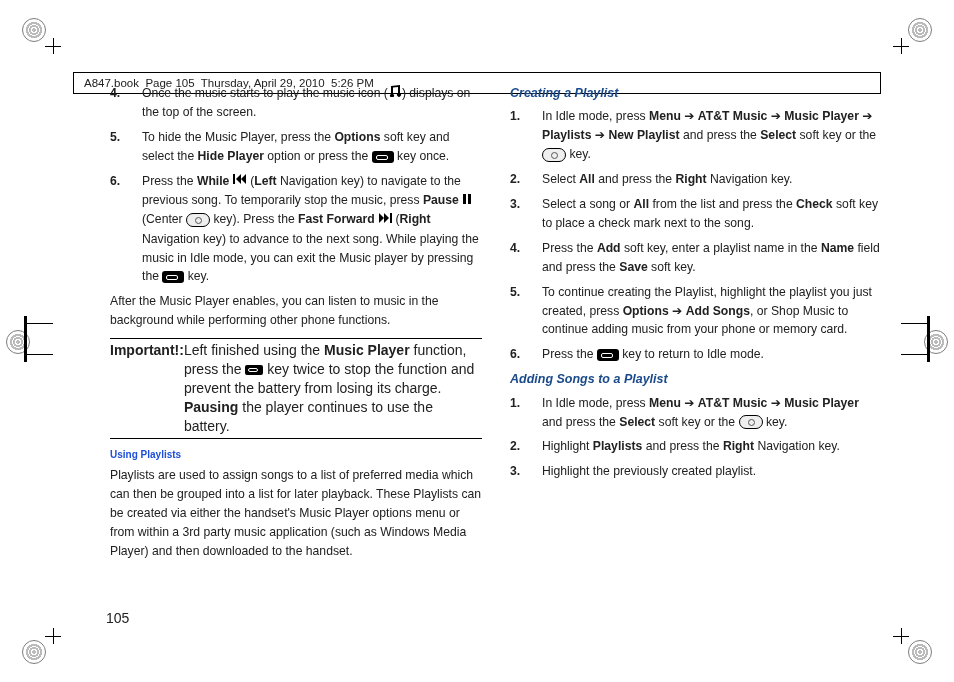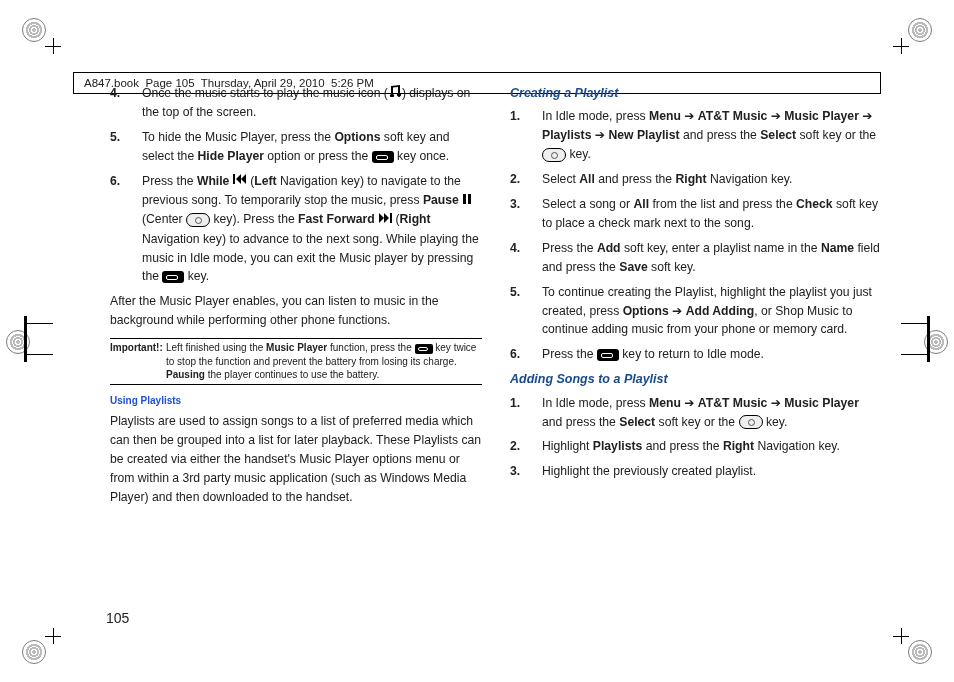--- a/index.html
+++ b/index.html
@@ -113,21 +113,21 @@
   .sep {
     border-top: 1px solid #000;
     margin: 6px 0 2px 0;
   }
   .sep2 {
     border-top: 1px solid #000;
     margin: 2px 0 8px 0;
   }
 
   .important {
-    font-size: 10px;
+    font-size: 14px;
     line-height: 1.35;
     display: flex;
   }
   .important .lbl {
     font-weight: bold;
     min-width: 56px;
   }
   .important .txt { flex: 1; }
 
   .section-head {
@@ -271,21 +271,21 @@
       </li>
       <li>
         <span class="num">4.</span>
         <span class="body">
           <span>Press the </span><b>Add</b><span> soft key, enter a playlist name in the </span><b>Name</b><span> field and press the </span><b>Save</b><span> soft key.</span>
         </span>
       </li>
       <li>
         <span class="num">5.</span>
         <span class="body">
-          <span>To continue creating the Playlist, highlight the playlist you just created, press </span><b>Options</b><span> ➔ </span><b>Add Adding</b><span>, or Shop Music to continue adding music from your phone or memory card.</span>
+          <span>To continue creating the Playlist, highlight the playlist you just created, press </span><b>Options</b><span> ➔ </span><b>Add Songs</b><span>, or Shop Music to continue adding music from your phone or memory card.</span>
         </span>
       </li>
       <li>
         <span class="num">6.</span>
         <span class="body">
           <span>Press the </span><span class="icon keye"></span><span> key to return to Idle mode.</span>
         </span>
       </li>
     </ol>
 

